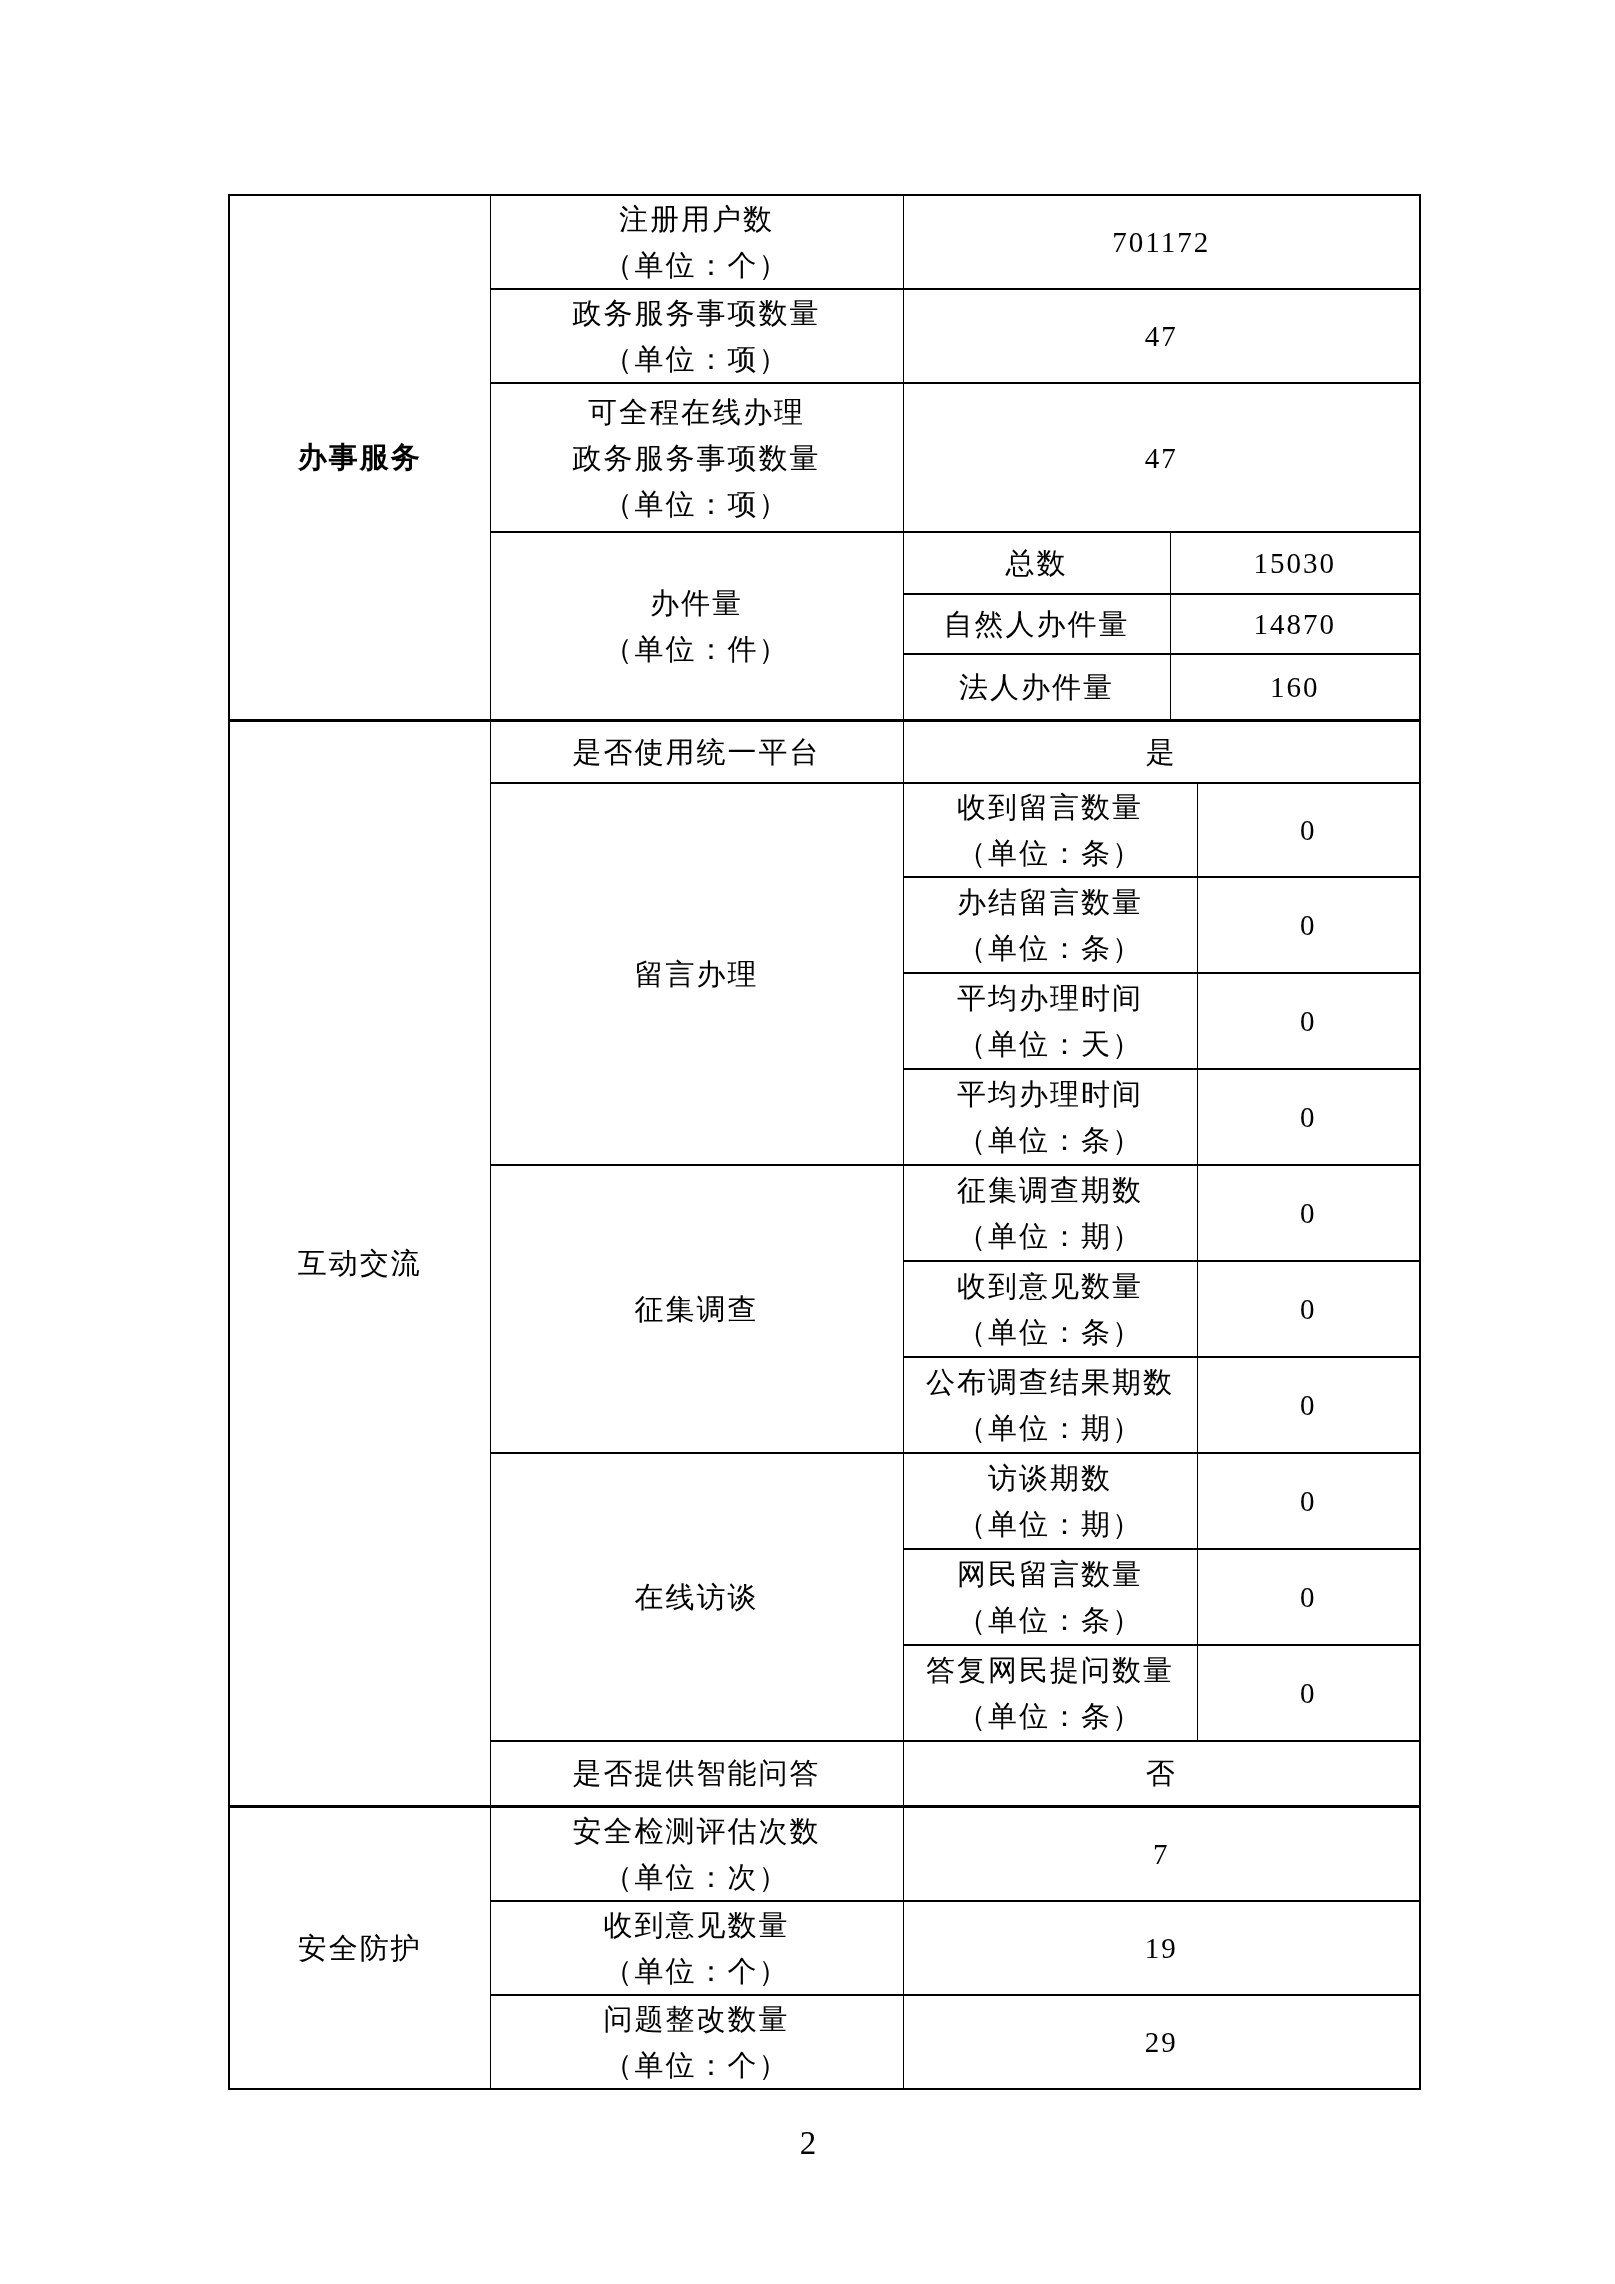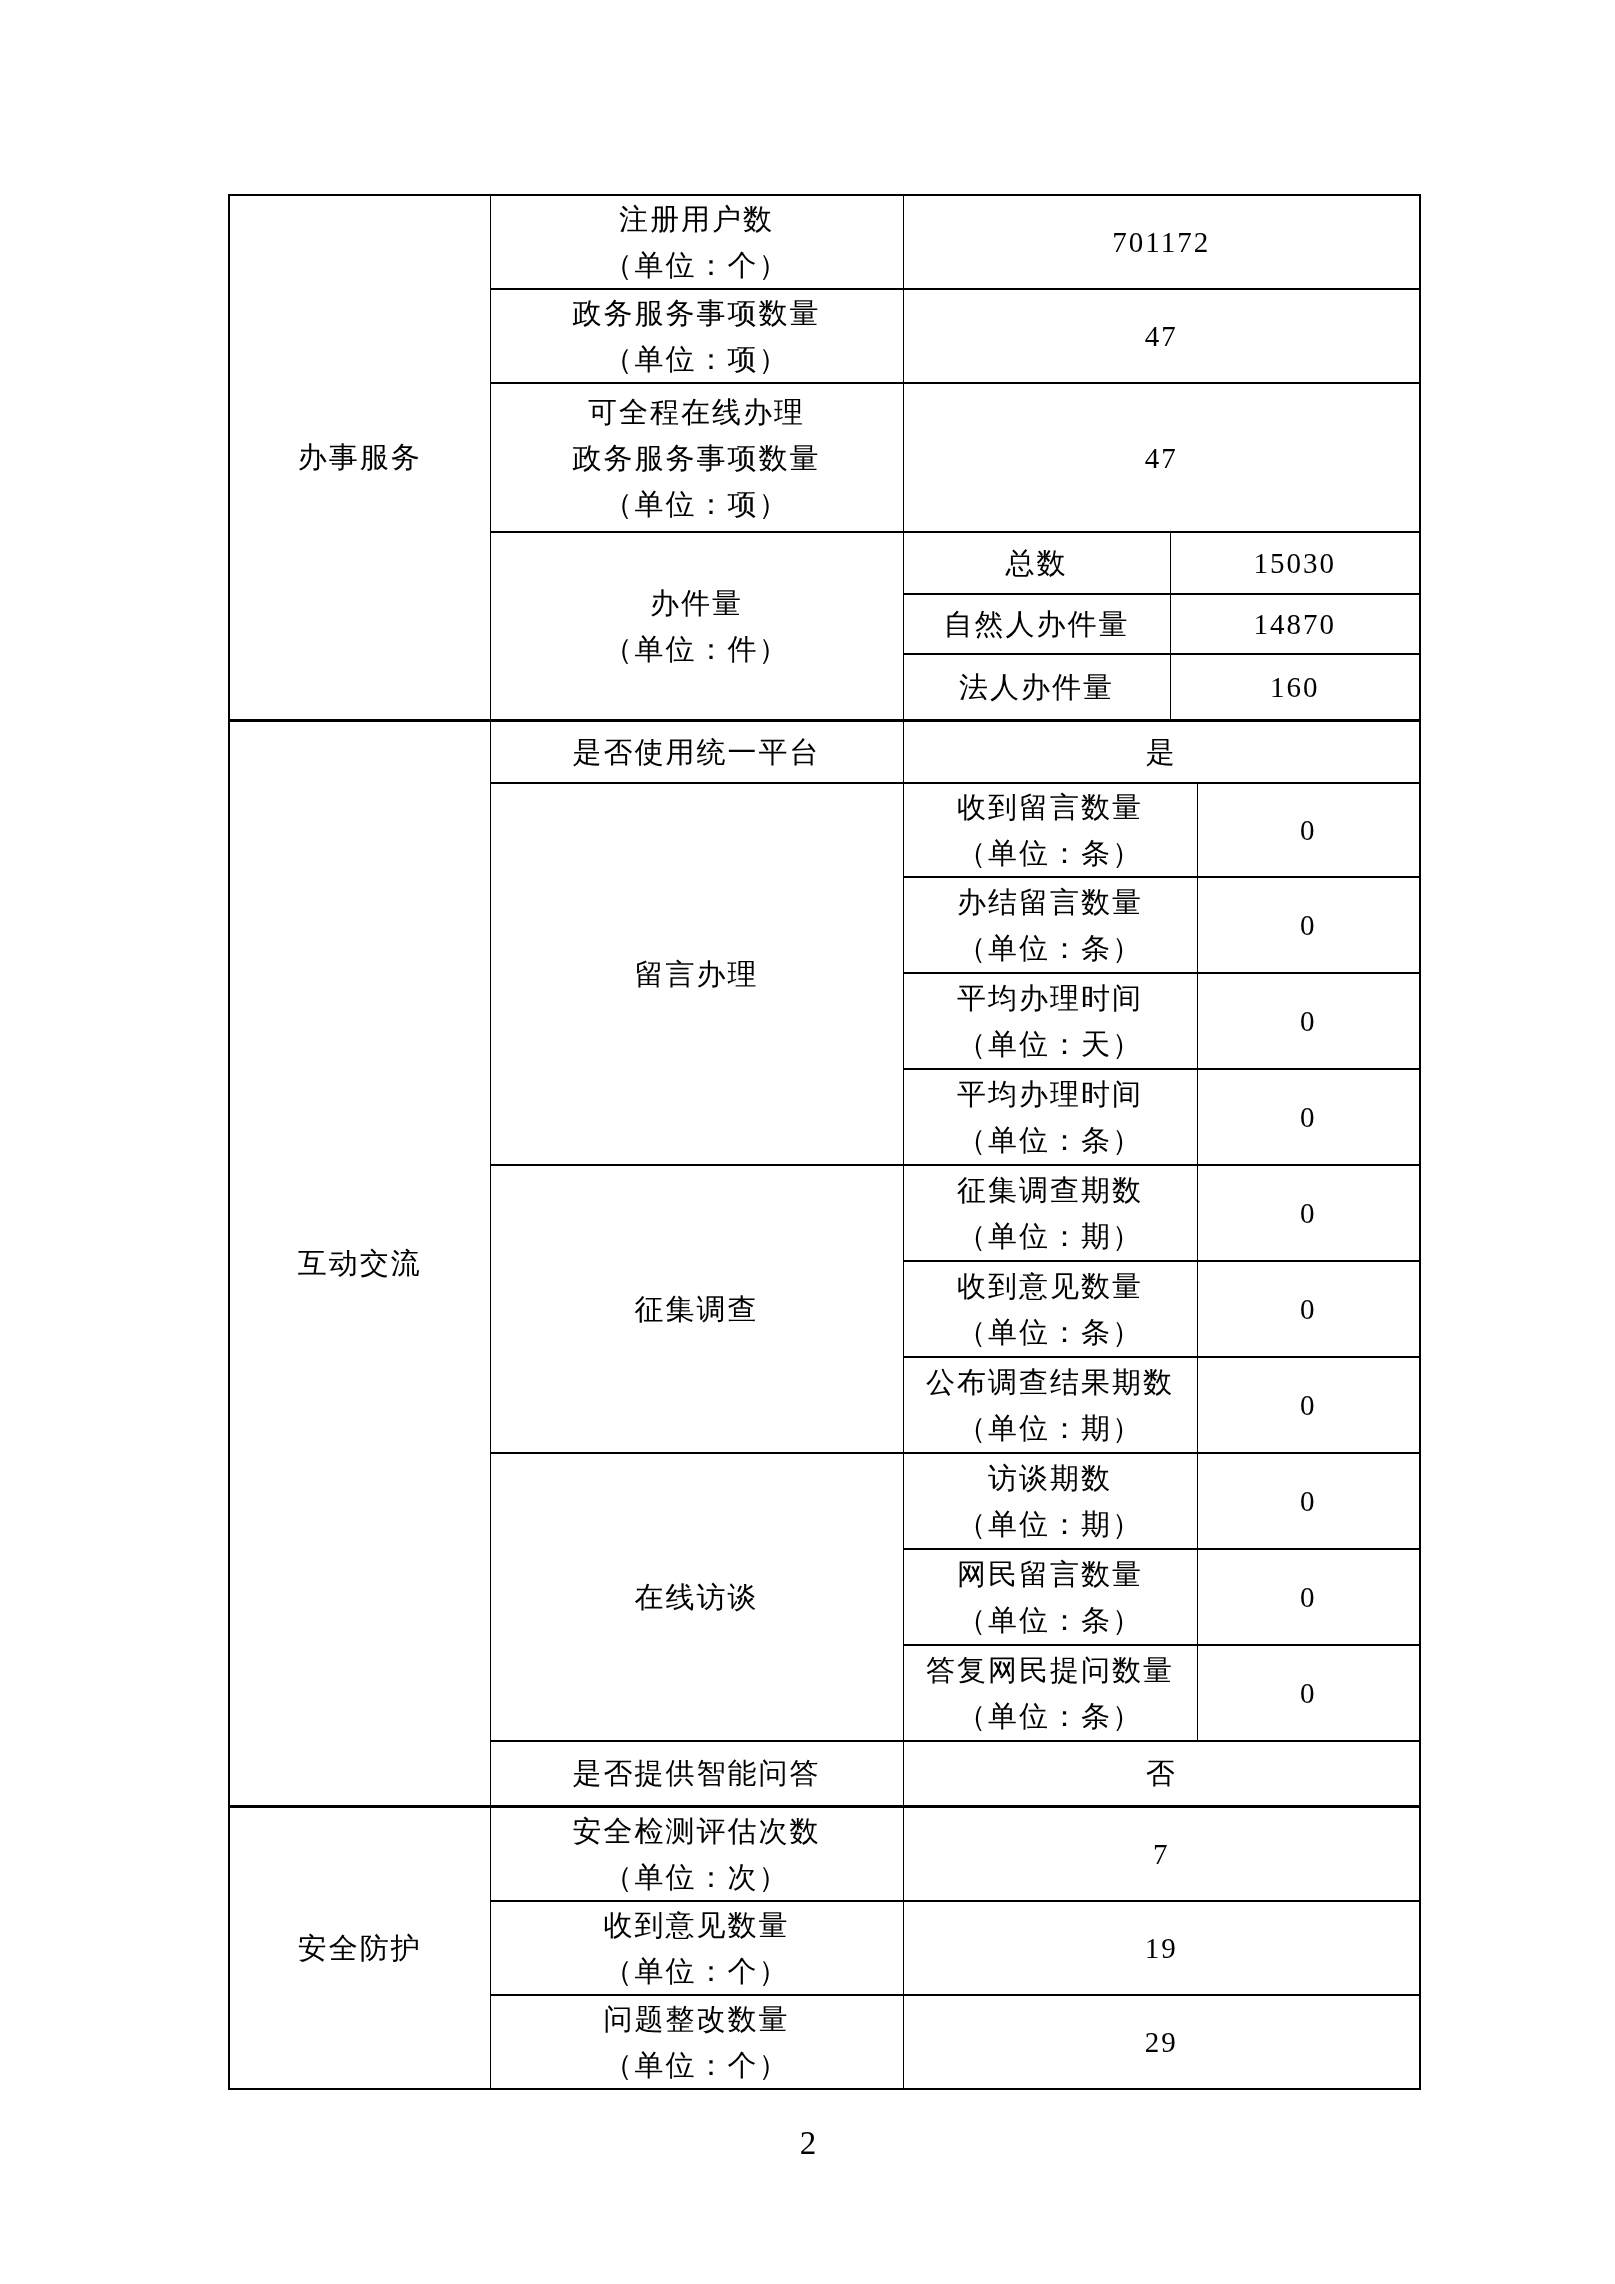--- a/index.html
+++ b/index.html
@@ -42,20 +42,21 @@
   tr.r-group > td { border-top-width: 2.6px; }
   tr.r-section > td { border-top-width: 3.3px; }
   td.colA {
     font-size: 33px;
     letter-spacing: 5.9px;
     line-height: 42px;
   }
   td.colA-top {
     vertical-align: top;
     padding-top: 14.3px;
+    font-weight: bold;
   }
   td.val {
     letter-spacing: 0.7px;
     font-family: Liberation Serif, serif;
   }
   #page-number {
     position: absolute;
     left: 0;
     top: 2124px;
     width: 1616px;

